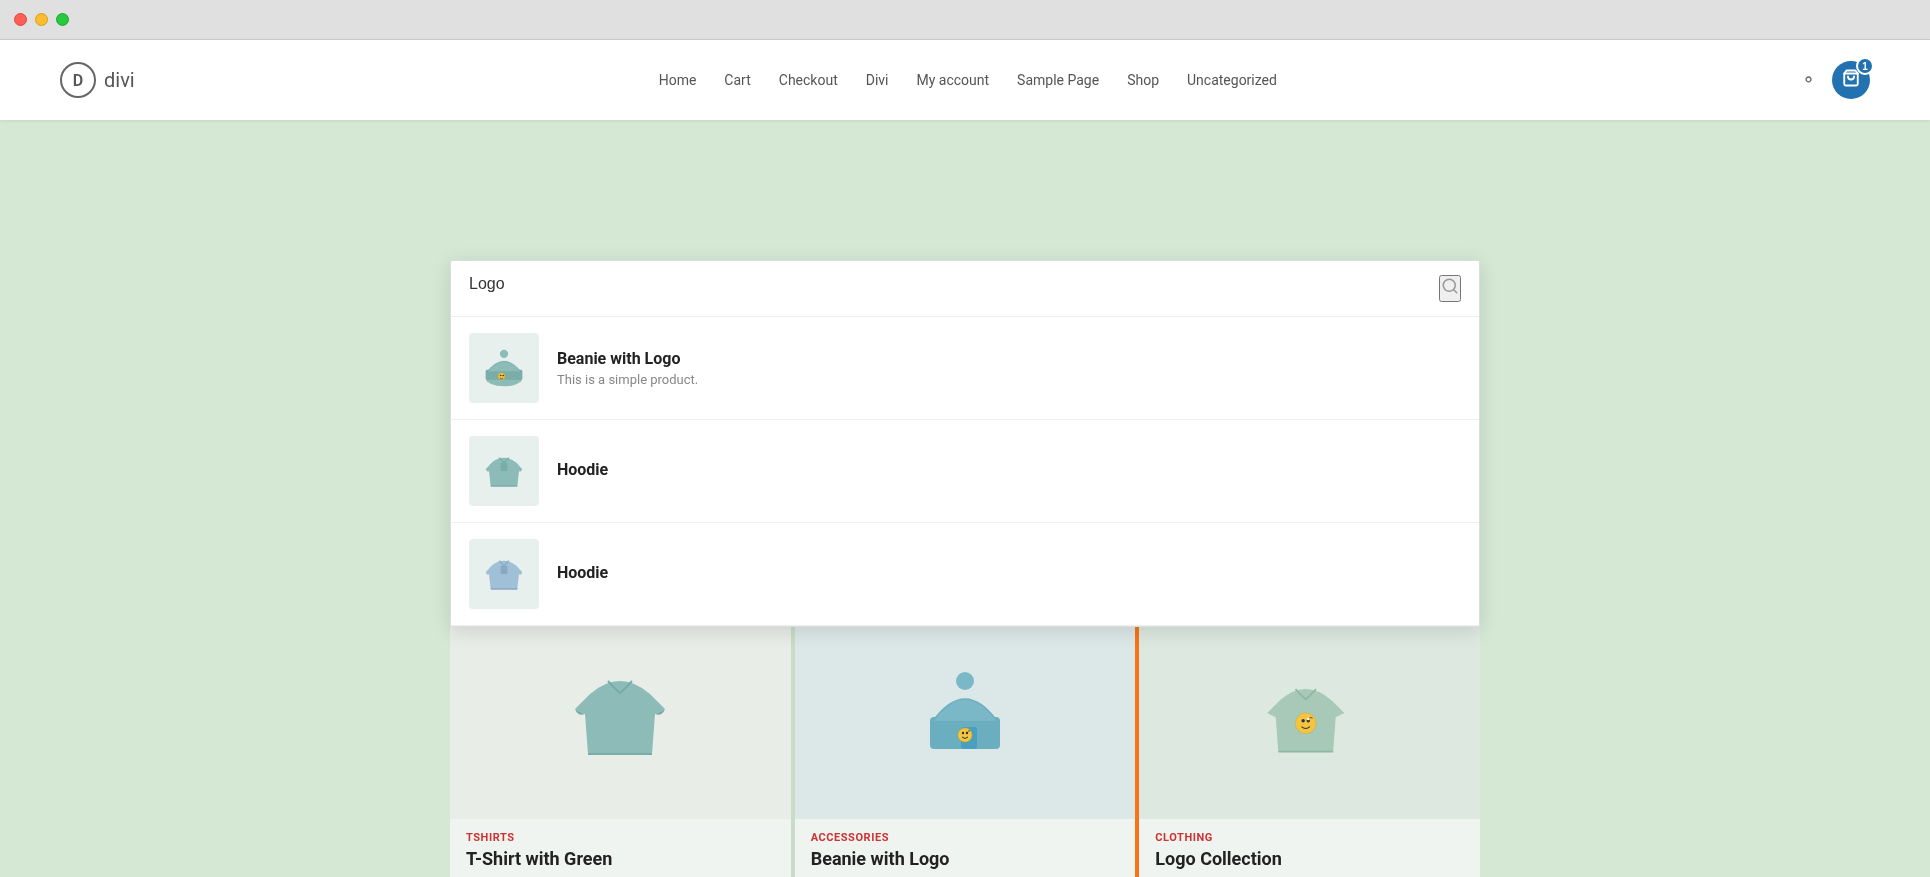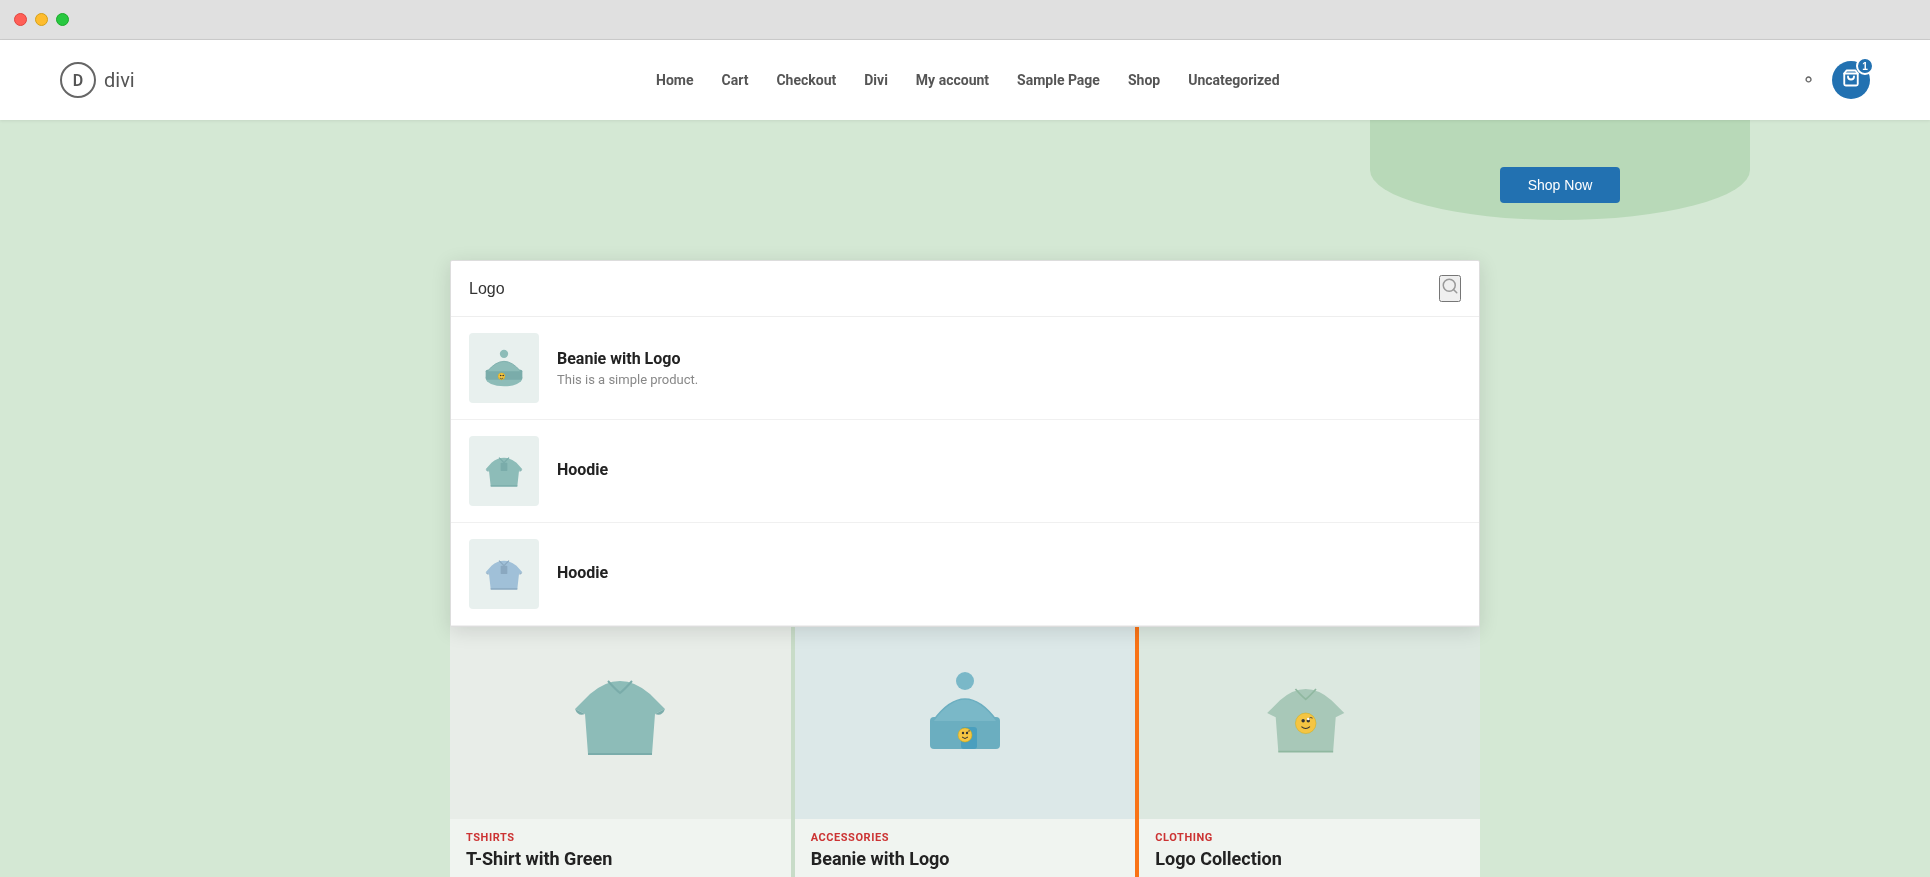--- a/index.html
+++ b/index.html
@@ -64,21 +64,20 @@
     .logo-text {
       font-size: 20px;
       color: #555;
       font-weight: 400;
     }
 
     .main-nav {
       display: flex;
       align-items: center;
       gap: 28px;
-      font-weight: bold;
     }
 
     .nav-link {
       color: #555;
       text-decoration: none;
       font-size: 14px;
       cursor: pointer;
     }
 
     .nav-actions {
@@ -169,21 +168,21 @@
       width: 1030px;
       background: #fff;
       border: 1px solid #ddd;
       border-radius: 2px;
       z-index: 20;
       box-shadow: 0 4px 20px rgba(0,0,0,0.12);
     }
 
     .search-bar {
       display: flex;
-      align-items: center;
+      align-items: flex-start;
       padding: 14px 18px;
       border-bottom: 1px solid #eee;
     }
 
     .search-input {
       flex: 1;
       border: none;
       outline: none;
       font-size: 16px;
       color: #333;
@@ -341,23 +340,20 @@
           <path d="M16 10a4 4 0 01-8 0"></path>
         </svg>
       </span>
       <span class="cart-badge">1</span>
     </button>
   </div>
 </header>
 
 <div class="page-bg">
 
-  <div class="hero-oval">
-    <button class="hero-btn">Shop Now</button>
-  </div>
 
   <div class="search-container">
     <div class="search-bar">
       <input class="search-input" type="text" value="Logo" placeholder="Search products…" style="">
       <button class="search-submit-icon">
         <svg width="18" height="18" viewBox="0 0 24 24" fill="none" stroke="#999" stroke-width="2" stroke-linecap="round" stroke-linejoin="round">
           <circle cx="11" cy="11" r="8"></circle>
           <line x1="21" y1="21" x2="16.65" y2="16.65"></line>
         </svg>
       </button>

